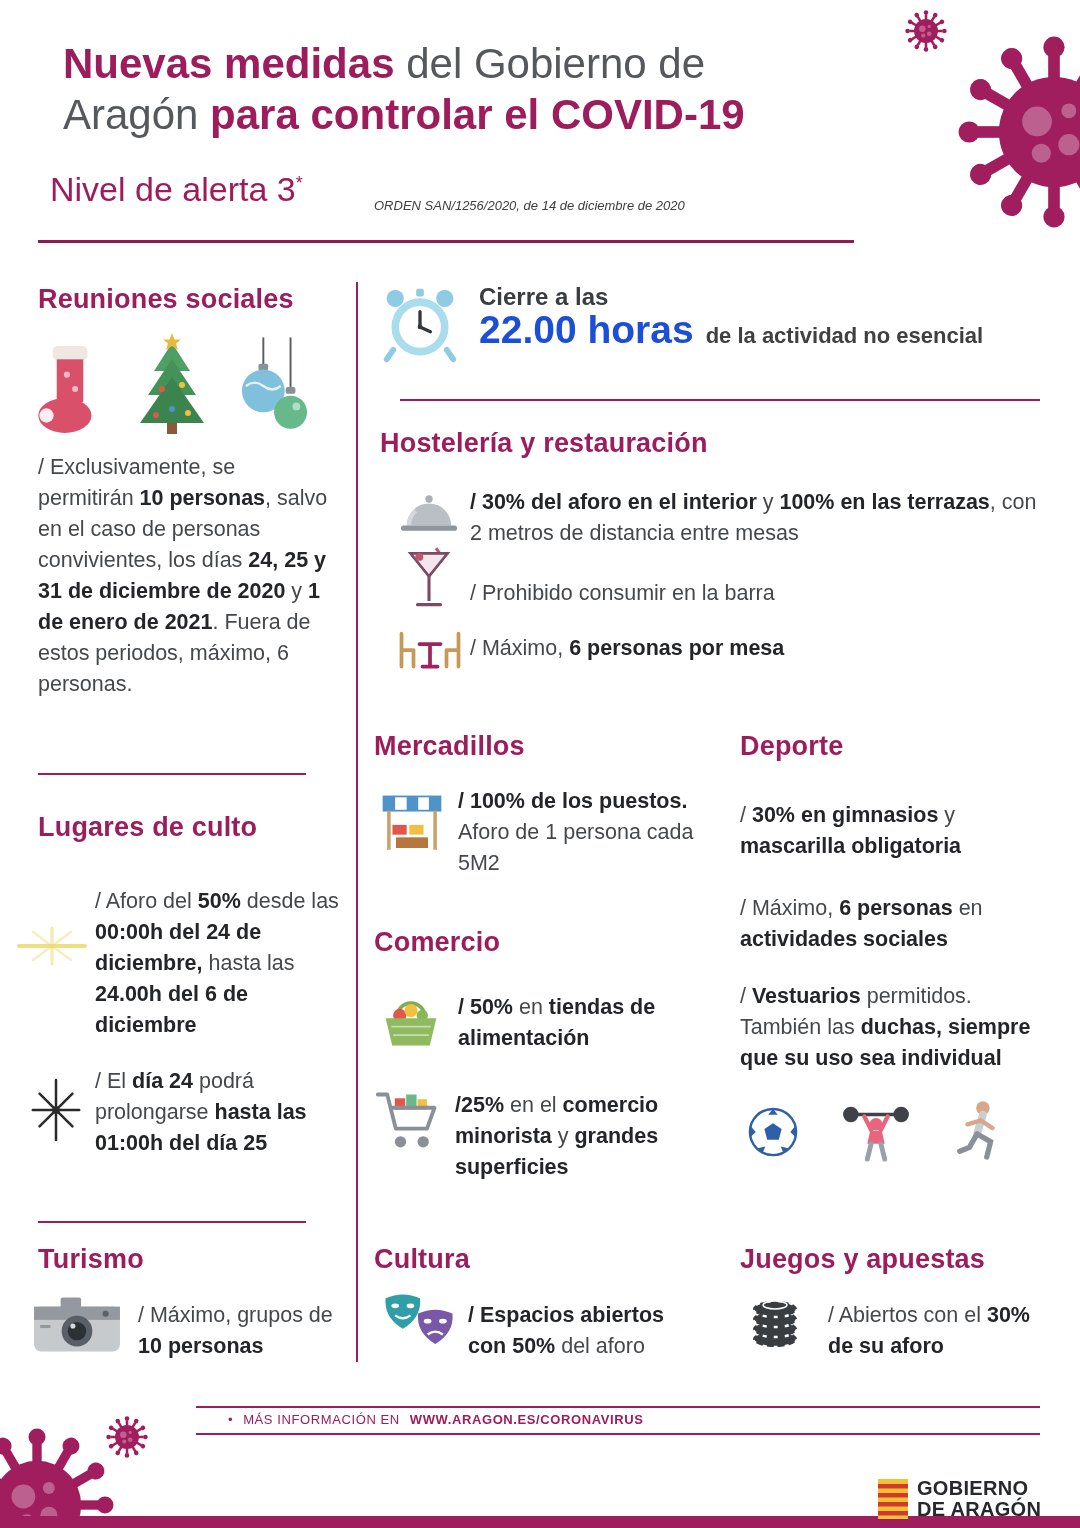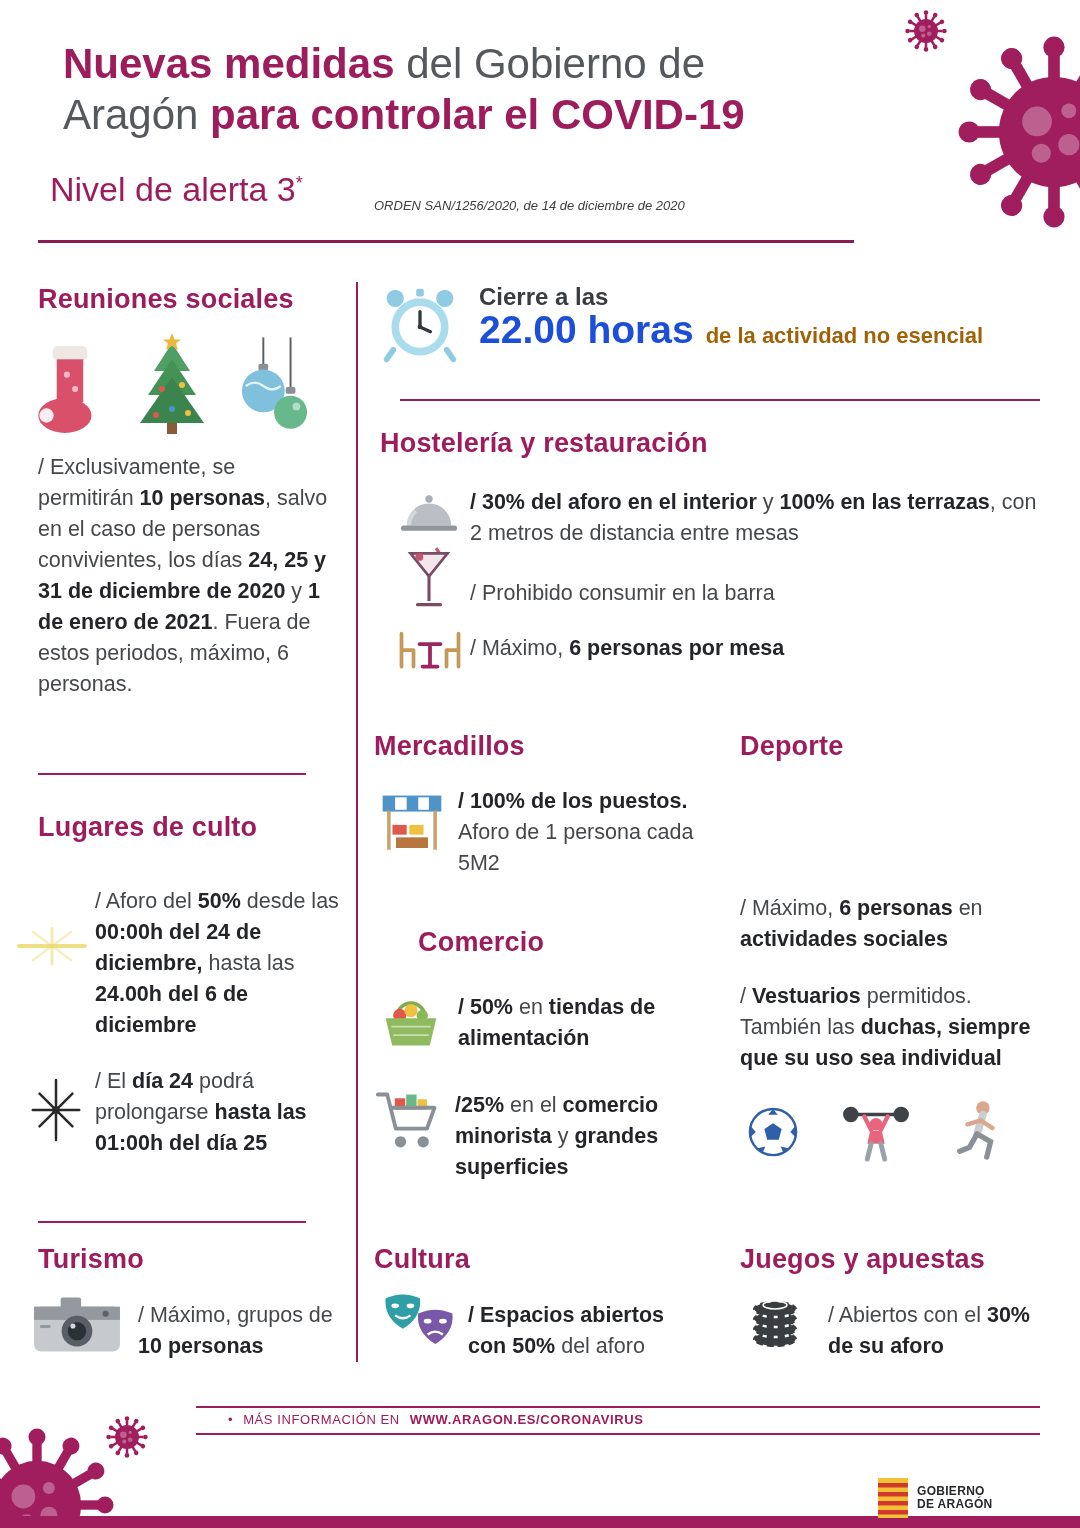--- a/index.html
+++ b/index.html
@@ -38,34 +38,34 @@
   #turismo-title { left:38px; top:1244px; }
   #camera-ic { left:32px; top:1294px; width:90px; height:62px; }
   #turismo-body { left:138px; top:1300px; width:205px; }
 
   #vdiv { left:356px; top:282px; width:2px; height:1080px; background:#9d1c5c; }
 
   #clock-ic { left:380px; top:284px; width:80px; height:82px; }
   #closure-intro { left:479px; top:283px; font-size:24px; font-weight:bold; color:#3a3d40; }
   #closure-line { left:479px; top:308px; display:flex; align-items:baseline; gap:12px; white-space:nowrap; }
   #closure-time { font-size:39px; font-weight:bold; color:#1d4ed8; }
-  #closure-scope { font-size:22px; font-weight:bold; color:#a16207; }
+  #closure-scope { font-size:22px; font-weight:bold; color:#404040; }
   #hdiv3 { left:400px; top:399px; width:640px; }
   #host-title { left:380px; top:428px; }
   #cloche-ic { left:398px; top:490px; width:62px; height:46px; }
   #host-item1 { left:470px; top:487px; width:575px; }
   #cocktail-ic { left:406px; top:546px; width:46px; height:66px; }
   #host-item2 { left:470px; top:578px; width:520px; }
   #table-ic { left:394px; top:626px; width:72px; height:48px; }
   #host-item3 { left:470px; top:633px; width:520px; }
 
   #merc-title { left:374px; top:731px; }
   #market-ic { left:380px; top:794px; width:64px; height:60px; }
   #merc-body { left:458px; top:786px; width:238px; }
-  #comercio-title { left:374px; top:927px;margin-left:44px; }
+  #comercio-title { left:374px; top:927px; }
   #basket-ic { left:380px; top:992px; width:62px; height:58px; }
   #comercio-item1 { left:458px; top:992px; width:250px; }
   #cart-ic { left:374px; top:1088px; width:70px; height:66px; }
   #comercio-item2 { left:455px; top:1090px; width:255px; }
   #cultura-title { left:374px; top:1244px; }
   #masks-ic { left:378px; top:1292px; width:84px; height:64px; }
   #cultura-body { left:468px; top:1300px; width:240px; }
 
   #deporte-title { left:740px; top:731px; }
   #deporte-item1 { left:740px; top:800px; width:292px; }
@@ -85,21 +85,21 @@
   #finfo .lnk { font-weight:bold; cursor:pointer; }
 
   .virus { color:#a01d5e; }
   #virus-top-small { left:903px; top:8px; width:46px; height:46px; }
   #virus-top-big { left:948px; top:26px; width:212px; height:212px; }
   #virus-bot-small { left:104px; top:1414px; width:46px; height:46px; }
   #virus-bot-big { left:-48px; top:1420px; width:170px; height:170px; z-index:1; }
 
   #logo { left:878px; top:1478px; display:flex; align-items:center; gap:9px; z-index:6; }
   #logo .flag { width:30px; height:40px; }
-  #logo .lg-text { font-size:12px; font-weight:bold; color:#26282b; line-height:1.06; letter-spacing:.3px; }
+  #logo .lg-text { font-size:20px; font-weight:bold; color:#26282b; line-height:1.06; letter-spacing:.3px; }
   #bottom-bar { left:0; top:1516px; width:1080px; height:12px; background:#a01d5e; z-index:5; }
 </style>
 </head>
 <body>
 
 <svg id="defs" aria-hidden="true">
   <defs>
     <symbol id="sym-virus" viewBox="-50 -50 100 100">
       <g stroke="currentColor" stroke-width="5.5" fill="currentColor">
         <g transform="rotate(0)">
@@ -485,20 +485,21 @@
 
   <h2 class="abs sec-title" id="cultura-title">Cultura</h2>
   <span class="abs" id="masks-ic">
       <svg class="ic">
         <use href="#sym-masks"></use>
       </svg>
     </span>
   <p class="abs body" id="cultura-body"><span class="b">/ Espacios abiertos con 50%</span><span> del aforo</span></p>
 
   <h2 class="abs sec-title" id="deporte-title">Deporte</h2>
+  <p class="abs body" id="deporte-item1"><span>/ </span><span class="b">30% en gimnasios</span><span> y </span><span class="b">mascarilla obligatoria</span></p>
   <p class="abs body" id="deporte-item2"><span>/ Máximo, </span><span class="b">6 personas</span><span> en </span><span class="b">actividades sociales</span></p>
   <p class="abs body" id="deporte-item3"><span>/ </span><span class="b">Vestuarios</span><span> permitidos. También las </span><span class="b">duchas, siempre que su uso sea individual</span></p>
   <div class="abs" id="sport-icons">
     <span class="ic-soccer">
         <svg class="ic">
           <use href="#sym-soccer"></use>
         </svg>
       </span>
     <span class="ic-lifter">
         <svg class="ic">

